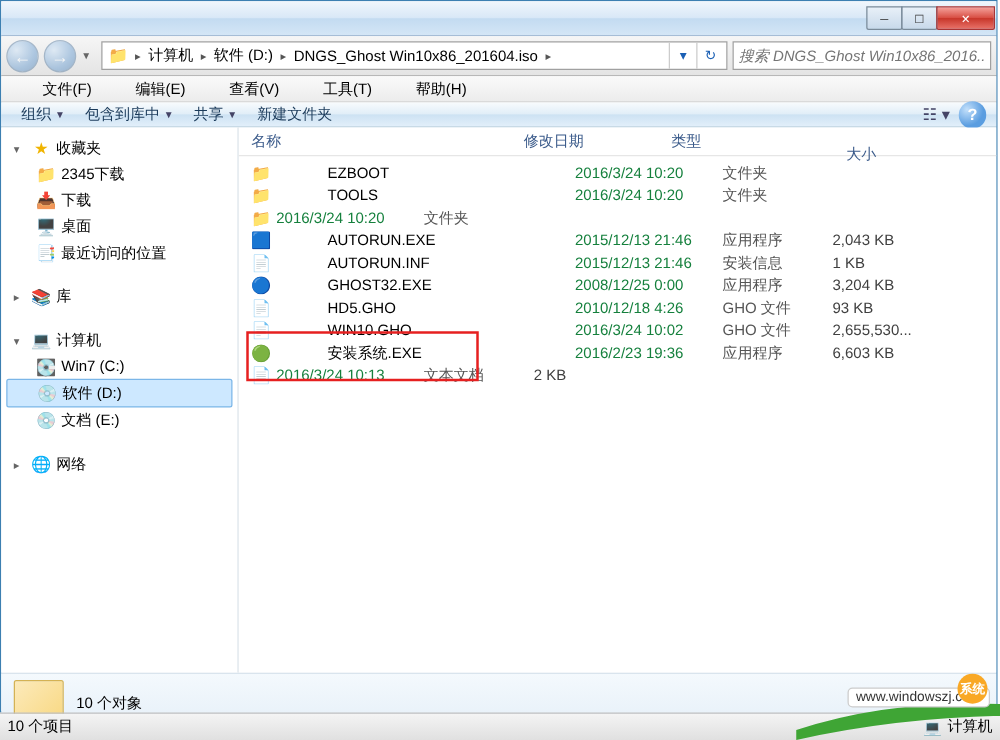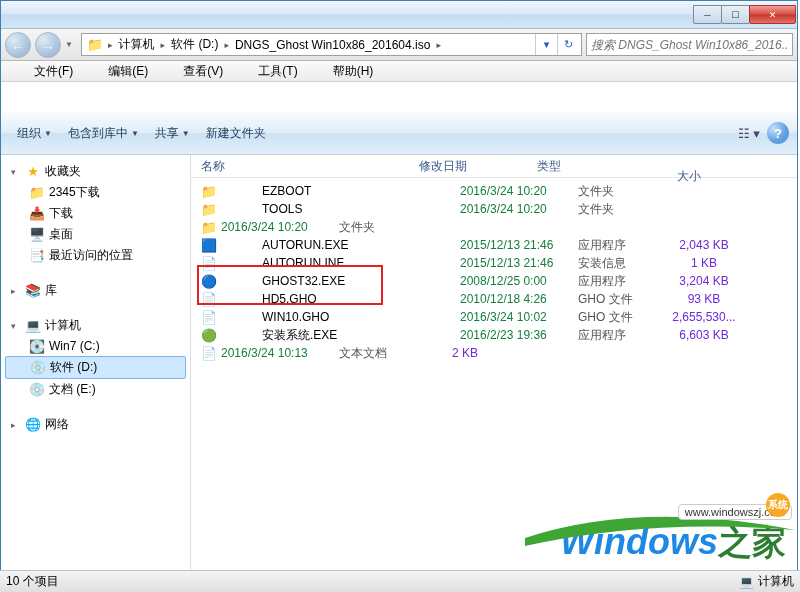--- a/index.html
+++ b/index.html
@@ -20,21 +20,21 @@
 .addr-icon { width: 16px; height: 16px; margin: 0 3px; display: inline-flex; align-items: center; justify-content: center; font-size: 13px; }
 .breadcrumb-item { padding: 0 4px; font-size: 12px; color: #000; display: flex; align-items: center; }
 .bc-arrow { font-size: 9px; color: #555; padding: 0 2px; }
 .addr-refresh { width: 22px; height: 21px; border-left: 1px solid #ccc; display: flex; align-items: center; justify-content: center; font-size: 11px; color: #1a5fb4; }
 .searchbox { width: 207px; height: 23px; border: 1px solid #a0a0a0; background: #fff; display: flex; align-items: center; padding: 0 4px; }
 .searchbox input { border: none; outline: none; font-size: 12px; width: 100%; font-style: italic; color: #888; background: transparent; }
 
 .menubar { height: 21px; background: linear-gradient(to bottom, #fafafa, #ececec); border-bottom: 1px solid #d0d0d0; display: flex; align-items: center; padding: 0 4px; font-size: 12px; }
 .menubar span { padding: 0 6px; margin-left: 23px; }
 
-.toolbar { height: 43px; background: linear-gradient(to bottom, #f8fbfd 0%, #e1eef8 48%, #cde2f3 52%, #e2effa 100%); border-bottom: 1px solid #b8cfde; display: flex; align-items: center; padding: 0 8px; font-size: 12px; color: #1a3a5a; margin-top: 30px; }
+.toolbar { height: 20px; background: linear-gradient(to bottom, #f8fbfd 0%, #e1eef8 48%, #cde2f3 52%, #e2effa 100%); border-bottom: 1px solid #b8cfde; display: flex; align-items: center; padding: 0 8px; font-size: 12px; color: #1a3a5a; }
 .tool-item { padding: 0 8px; display: flex; align-items: center; gap: 3px; }
 .tool-arrow { font-size: 8px; color: #446; }
 .toolbar-right { margin-left: auto; display: flex; align-items: center; gap: 2px; }
 .view-icon { width: 32px; height: 22px; border: 1px solid transparent; display: flex; align-items: center; justify-content: center; font-size: 13px; color: #446; }
 .help-icon { width: 22px; height: 22px; border-radius: 50%; background: radial-gradient(circle at 30% 30%, #c3e0fb, #5a9de0 60%); color: #fff; font-size: 13px; display: flex; align-items: center; justify-content: center; font-weight: bold; }
 
 .body { display: flex; height: 436px; }
 .sidebar { width: 190px; border-right: 1px solid #d6dfe8; background: #fff; padding: 6px 0; font-size: 12px; overflow: hidden; }
 .side-group { margin-bottom: 14px; }
 .side-head { display: flex; align-items: center; padding: 2px 6px 2px 10px; gap: 4px; color: #000; }
@@ -48,21 +48,21 @@
 .col-name { width: 218px; }
 .col-date { width: 118px; }
 .col-type { width: 88px; }
 .col-size { width: 90px; text-align: right; padding-right: 14px; margin-top: 20px; }
 .files { padding: 4px 0 0 10px; font-size: 12px; }
 .file-row { display: flex; align-items: center; height: 18px; }
 .file-icon { width: 16px; height: 16px; margin-right: 4px; display: inline-flex; align-items: center; justify-content: center; font-size: 13px; }
 .file-name { width: 198px; margin-left: 41px; }
 .file-date { width: 118px; color: #15803d; }
 .file-type { width: 88px; color: #555; }
-.file-size { width: 90px; text-align: center; padding-right: 14px; color: #6d28d9; }
+.file-size { width: 90px; text-align: left; padding-right: 14px; color: #404040; }
 
 .highlight-box { position: absolute; border: 2px solid #e62020; pointer-events: none; left: 197px; top: 265px; width: 186px; height: 40px; }
 
 .details-pane { height: 48px; background: linear-gradient(to bottom, #f4f9fd, #e4eff8); border-top: 1px solid #cddce8; display: flex; align-items: center; padding: 0 10px; gap: 10px; font-size: 12px; }
 .dp-icon { width: 40px; height: 38px; background: linear-gradient(135deg, #fceabb, #f8d77e); border: 1px solid #d4b254; border-radius: 2px; }
 
 .statusbar { height: 22px; background: linear-gradient(to bottom, #f4f4f4, #e0e0e0); border-top: 1px solid #c0c0c0; display: flex; align-items: center; padding: 0 6px; font-size: 12px; position: absolute; bottom: 0; left: 0; right: 0; }
 .status-right { margin-left: auto; display: flex; align-items: center; gap: 4px; }
 
 .watermark { position: absolute; right: 14px; bottom: 26px; pointer-events: none; }
@@ -303,18 +303,14 @@
   <div style="position:relative;">
     <div class="wm-swoosh">
       <svg viewBox="0 0 280 44">
           <path d="M5 30 Q 120 -8 275 22 Q 130 10 5 38 Z" fill="#3fa535"></path>
         </svg>
     </div>
     <div style="text-align:right;position:relative;">
       <span class="wm-url">www.windowszj.com</span>
       <span class="wm-badge">系统</span>
     </div>
-    <div class="wm-logo">
-      <span class="w">Windows</span>
-        <span class="zh">之家</span>
-    </div>
   </div>
 </div>
 
 </body></html>

